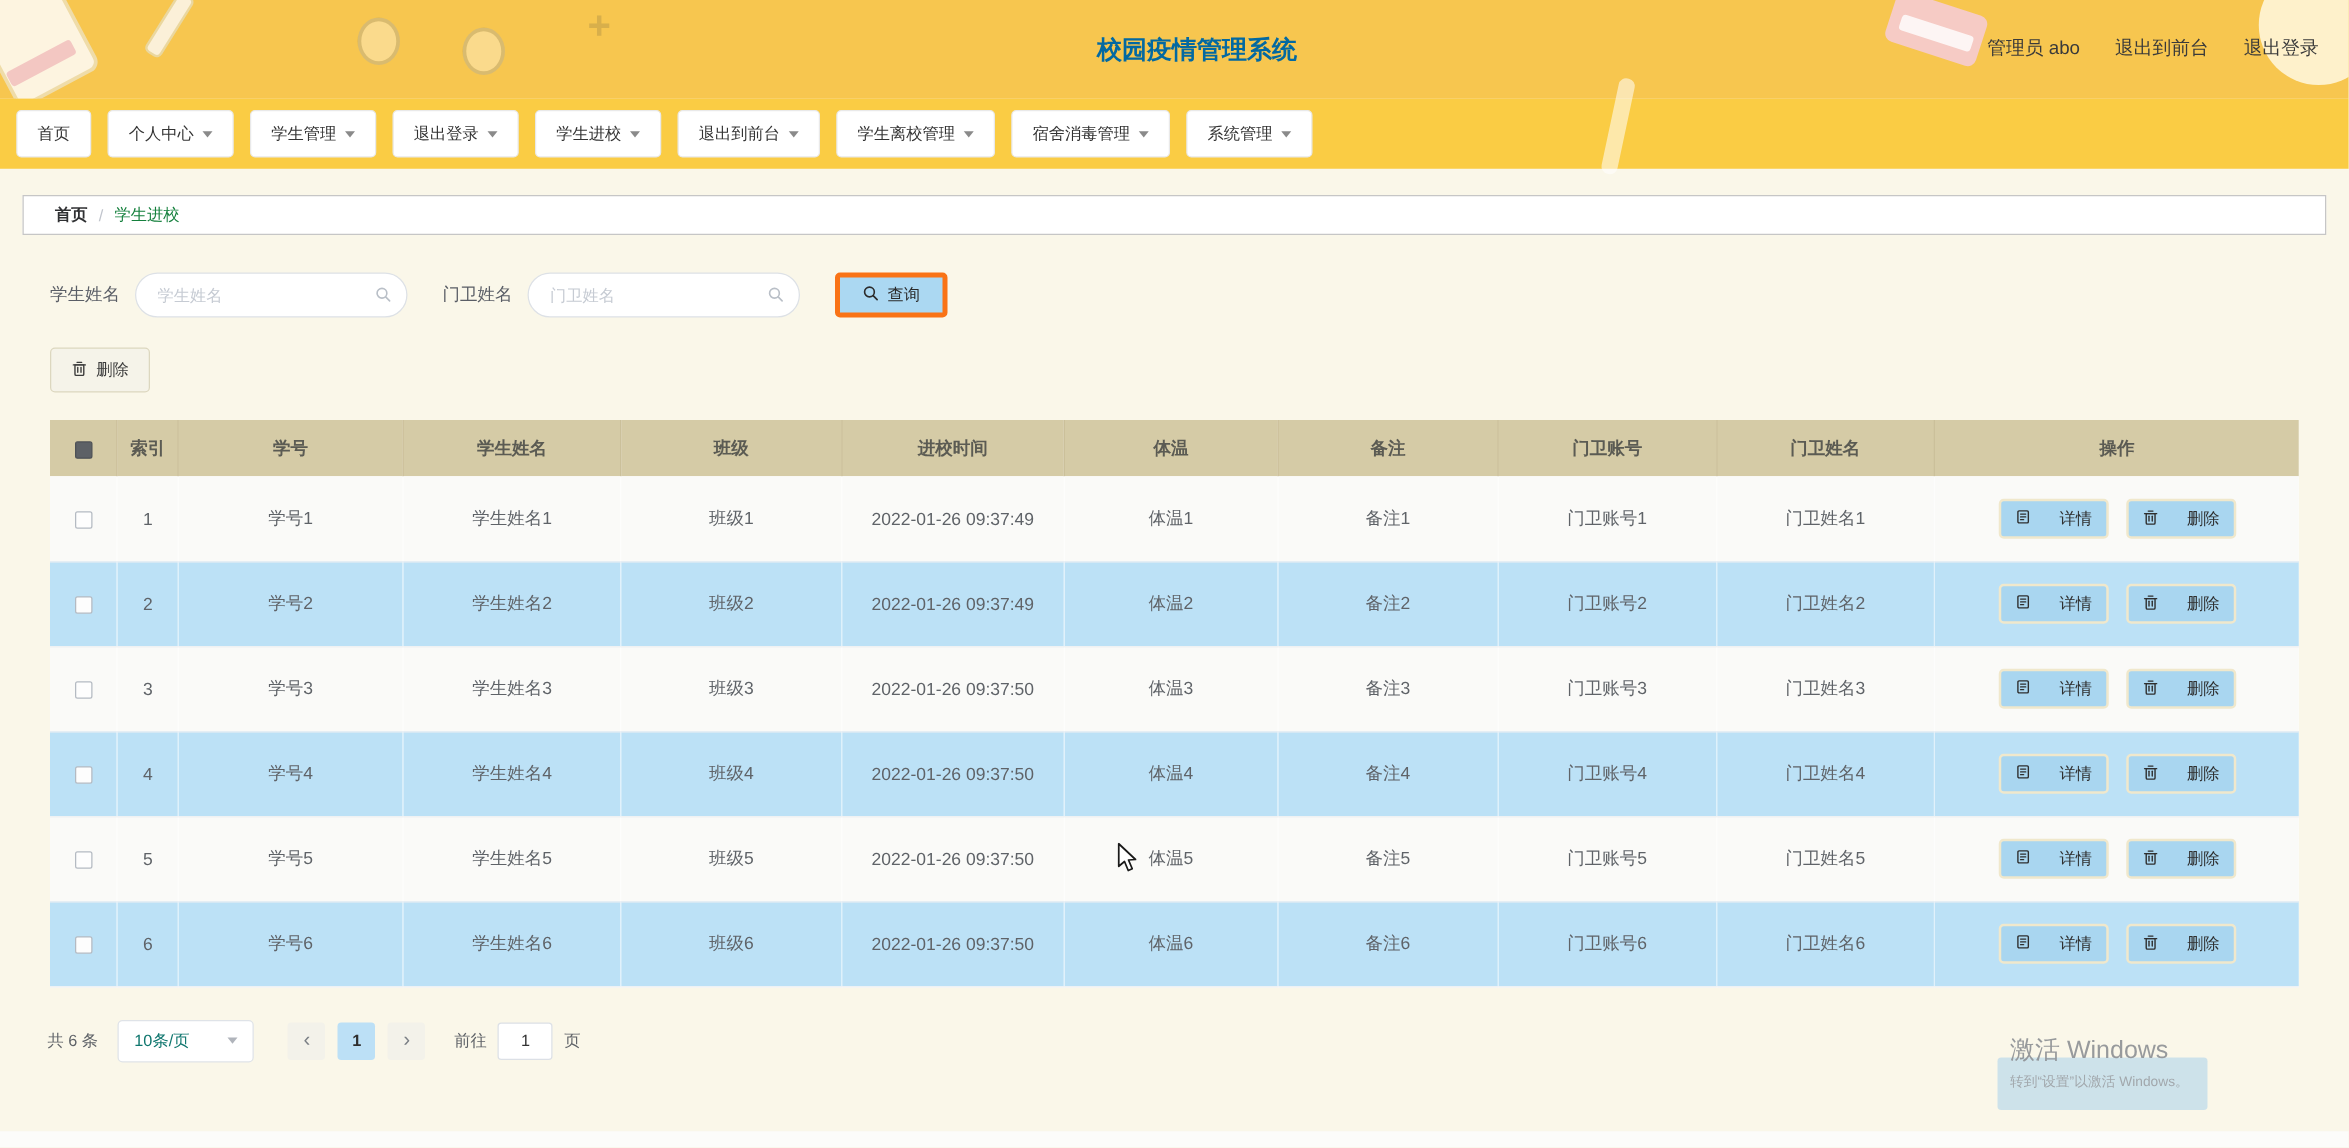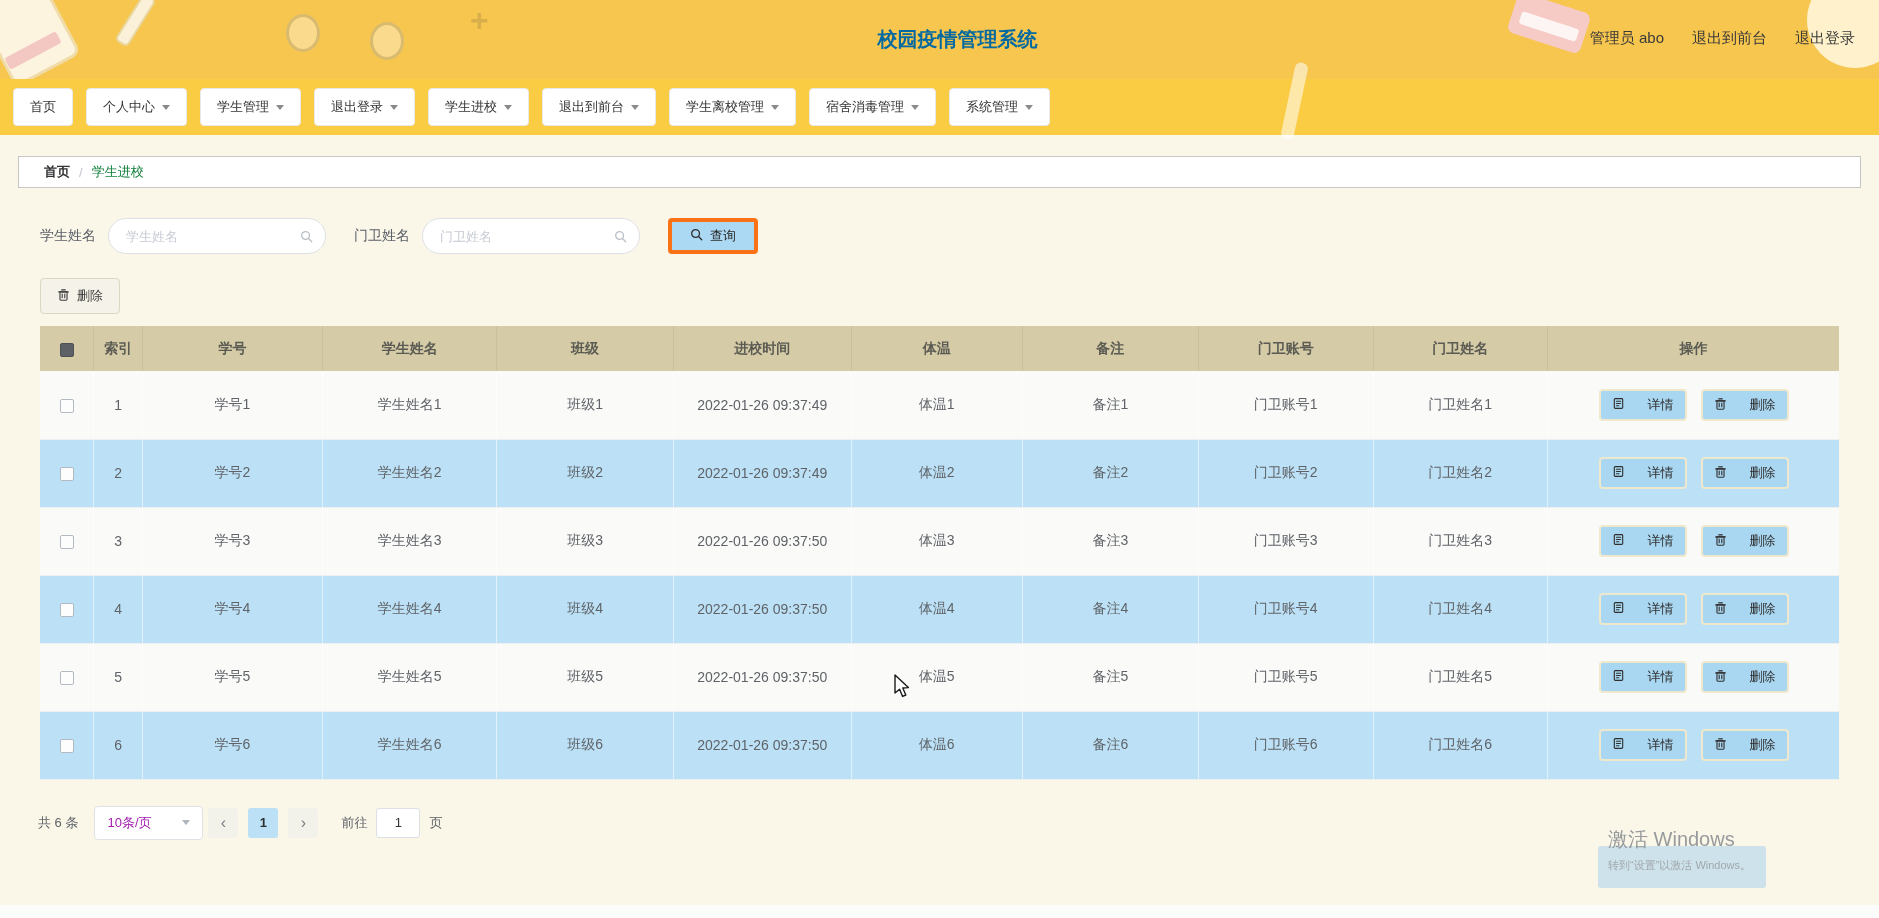--- a/index.html
+++ b/index.html
@@ -65,42 +65,42 @@
   .input-wrap input::placeholder { color:#C6CBD3; }
   .input-search-icon { position:absolute; right:13px; top:11px; color:#B9BFC7; }
   .query-btn { height:36px; padding:0 18px; background:#ABD8F2; border:4px solid #f97316;
     border-radius:4px; font-size:13px; color:#2b2b2b; display:flex; align-items:center; gap:7px;
     cursor:pointer; font-family:inherit; }
   .toolbar-row { margin:24px 0 0 40px; }
   .delete-btn { height:36px; padding:0 16px; background:#F5F3E9; border:1px solid #DCD7BF;
     border-radius:4px; font-size:13px; color:#3c3c3c; display:flex; align-items:center; gap:7px;
     cursor:pointer; font-family:inherit; }
   
-  .data-table { width:1799px; margin:12px 40px 0; border-collapse:collapse; background:#fff;
+  .data-table { width:1799px; margin:22px 40px 0; border-collapse:collapse; background:#fff;
     table-layout:fixed; }
   .data-table th { height:45px; background:#D5CBA6; color:#5b5b53; font-size:14px; font-weight:600;
     text-align:center; border-right:1px solid #CBC09A; }
   .data-table th:last-child { border-right:none;text-align:center; }
   .data-table td { height:68px; text-align:center; font-size:14px; color:#5f6368;
     border-right:1px solid rgba(255,255,255,.55); border-bottom:1px solid #EDEFF2; }
   .data-table td:last-child { border-right:none; }
   tr.odd td { background:#FAFAF8; }
   tr.even td { background:#BCE1F6; }
   .op-btn { display:inline-flex; align-items:center; gap:23px; height:32px; padding:0 11px;
     background:#A9D6F0; border:2px solid #F0E8CC; border-radius:4px; font-size:13px; color:#2f2f2f;
     margin:0 7px; cursor:pointer; font-family:inherit; }
   .checkbox { display:inline-block; width:14px; height:14px; border:1px solid #B4BAC2;
     border-radius:2px; background:#FDFDFD; vertical-align:middle; cursor:pointer; }
   .checkbox.dark { background:#5D6166; border-color:#4D5156; }
   
   .pagination { display:flex; align-items:center; margin:26px 0 0 38px; font-size:13px; color:#5f6368; }
   .pg-total { margin-right:16px; }
   .page-size { position:relative; width:109px; height:34px; border:1px solid #DFE3E8; border-radius:4px;
     background:#fff; display:flex; align-items:center; justify-content:space-between; padding:0 12px;
-    color:#a21caf; cursor:pointer; }
+    color:#0f766e; margin-right:22px; cursor:pointer; }
   .sel-caret { width:0; height:0; border-left:4px solid transparent; border-right:4px solid transparent;
     border-top:5px solid #B0B4BB; }
   .pg-btn { width:30px; height:30px; display:flex; align-items:center; justify-content:center;
     color:#7a7f85; background:#F3F2EA; border:none; border-radius:3px; margin:0 5px; cursor:pointer;
     font-size:16px; font-family:inherit; }
   .pg-num { width:30px; height:30px; display:flex; align-items:center; justify-content:center;
     background:#BCE0F6; color:#2f2f2f; border-radius:3px; margin:0 5px; font-weight:bold; cursor:pointer; }
   .goto { margin-left:18px; display:flex; align-items:center; gap:9px; }
   .goto input { width:44px; height:30px; border:1px solid #DCE0E6; border-radius:3px; text-align:center;
     font-size:13px; color:#333; background:#fff; outline:none; font-family:inherit; }

